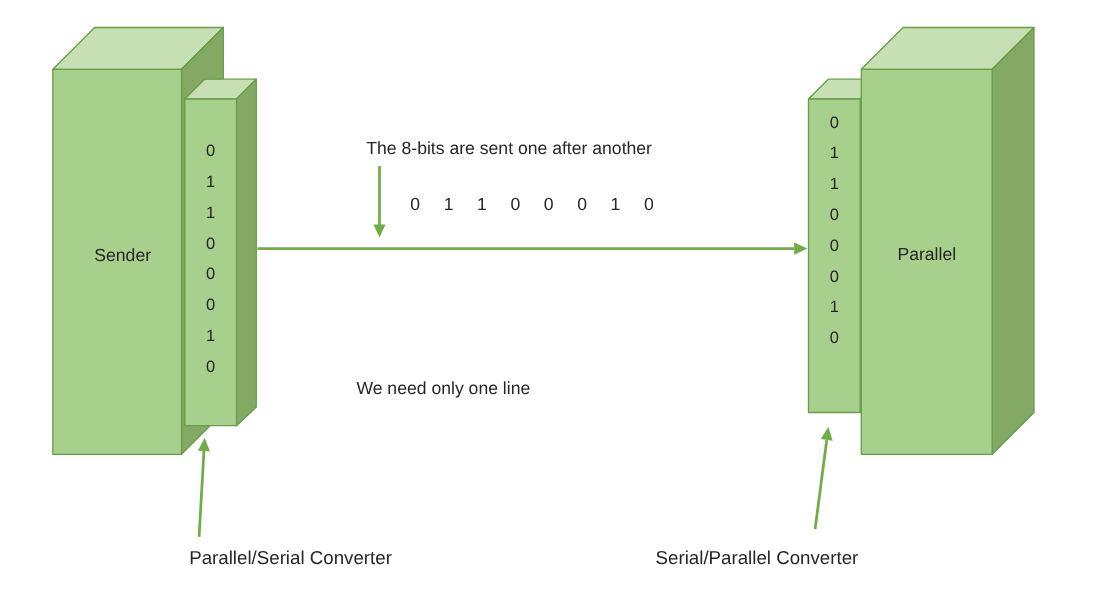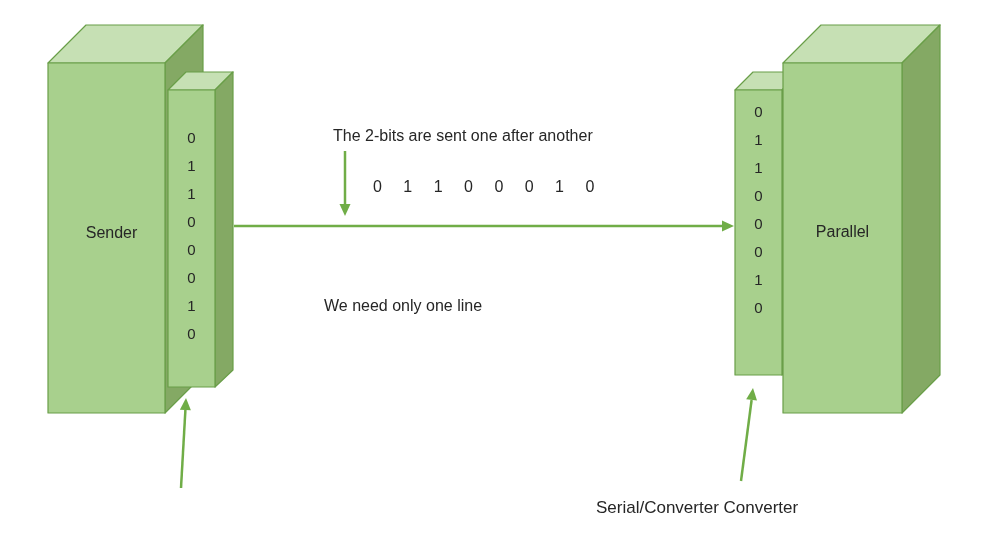--- a/index.html
+++ b/index.html
@@ -9,21 +9,21 @@
     background:#ffffff;
     font-family:"Liberation Sans", sans-serif;
     color:#262626;
     overflow:hidden;
   }
   svg{position:absolute;left:0;top:0;}
   .box-face{stroke:#699e48;stroke-width:1.2;stroke-linejoin:round;}
   .arrow-line{fill:none;stroke-width:2.5;}
   .txt{position:absolute;white-space:nowrap;}
   .caption{font-size:16px;}
-  .note{font-size:16px;}
+  .note{font-size:16px;margin-top:48px;}
   .bits-row{font-size:16px;word-spacing:15px;letter-spacing:1px;}
   .box-label{font-size:16px;text-align:center;}
   .conv-label{font-size:17px;}
   .bits-col{
     position:absolute;
     font-size:15px;
     line-height:28px;
     text-align:center;
     white-space:pre-line;
   }
@@ -95,22 +95,23 @@
 
   <div class="bits-col" style="left:735px;top:98px;width:47px;">0
 1
 1
 0
 0
 0
 1
 0</div>
 
-  <div class="txt caption" style="left:333px;top:127px;">The 2-bits are sent one after another</div>
+  <div class="txt caption" style="left:333px;top:127px;">The 8-bits are sent one after another</div>
 
   <div class="txt bits-row" style="left:373px;top:178px;">0 1 1 0 0 0 1 0</div>
 
   <div class="txt note" style="left:324px;top:297px;">We need only one line</div>
 
+  <div class="txt conv-label" style="left:172px;top:498px;">Parallel/Serial Converter</div>
 
-  <div class="txt conv-label" style="left:596px;top:498px;">Serial/Converter Converter</div>
+  <div class="txt conv-label" style="left:596px;top:498px;">Serial/Parallel Converter</div>
 
 </div>
 
 </body></html>

